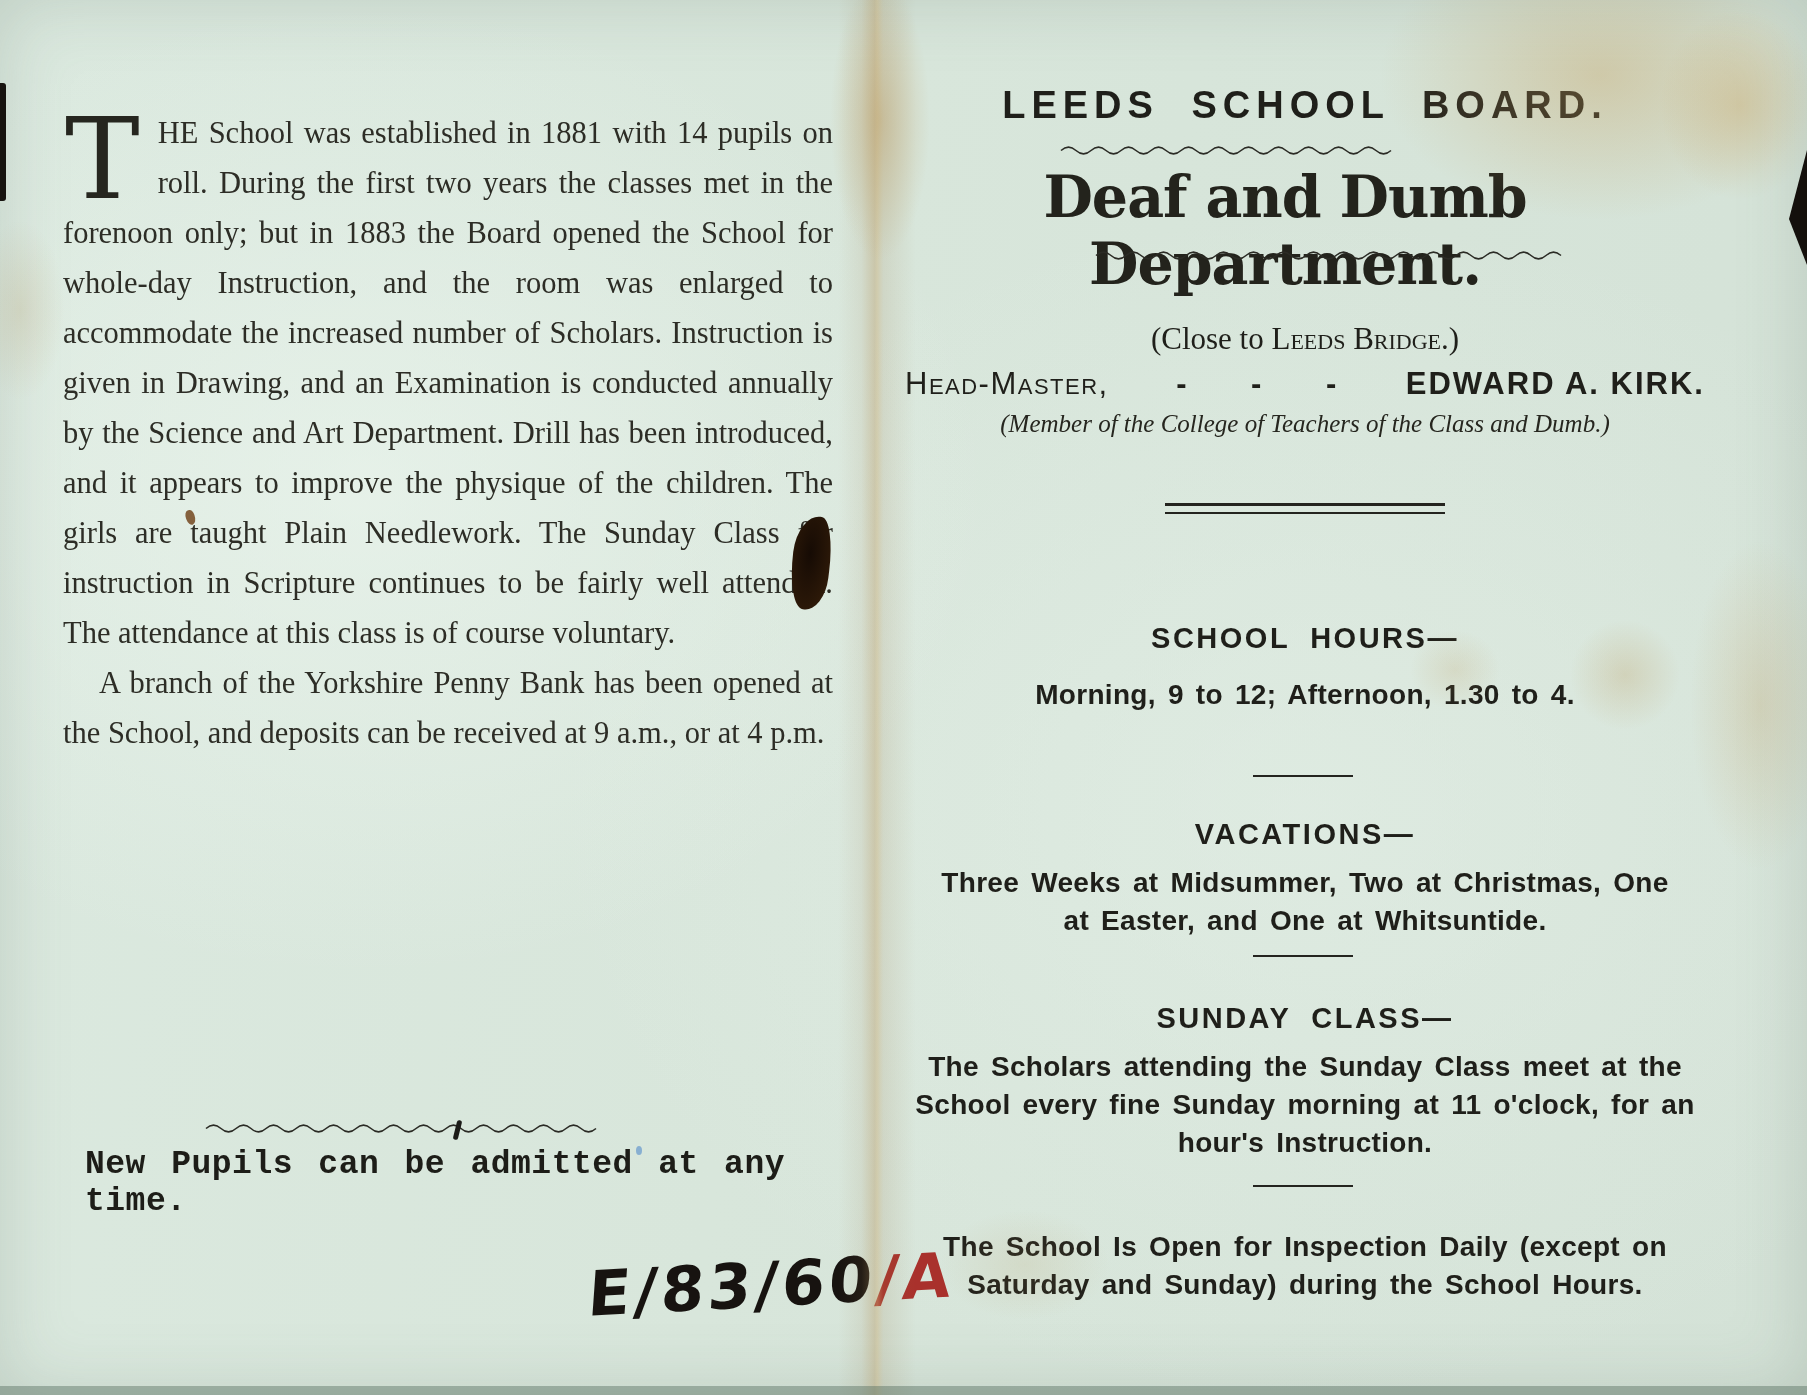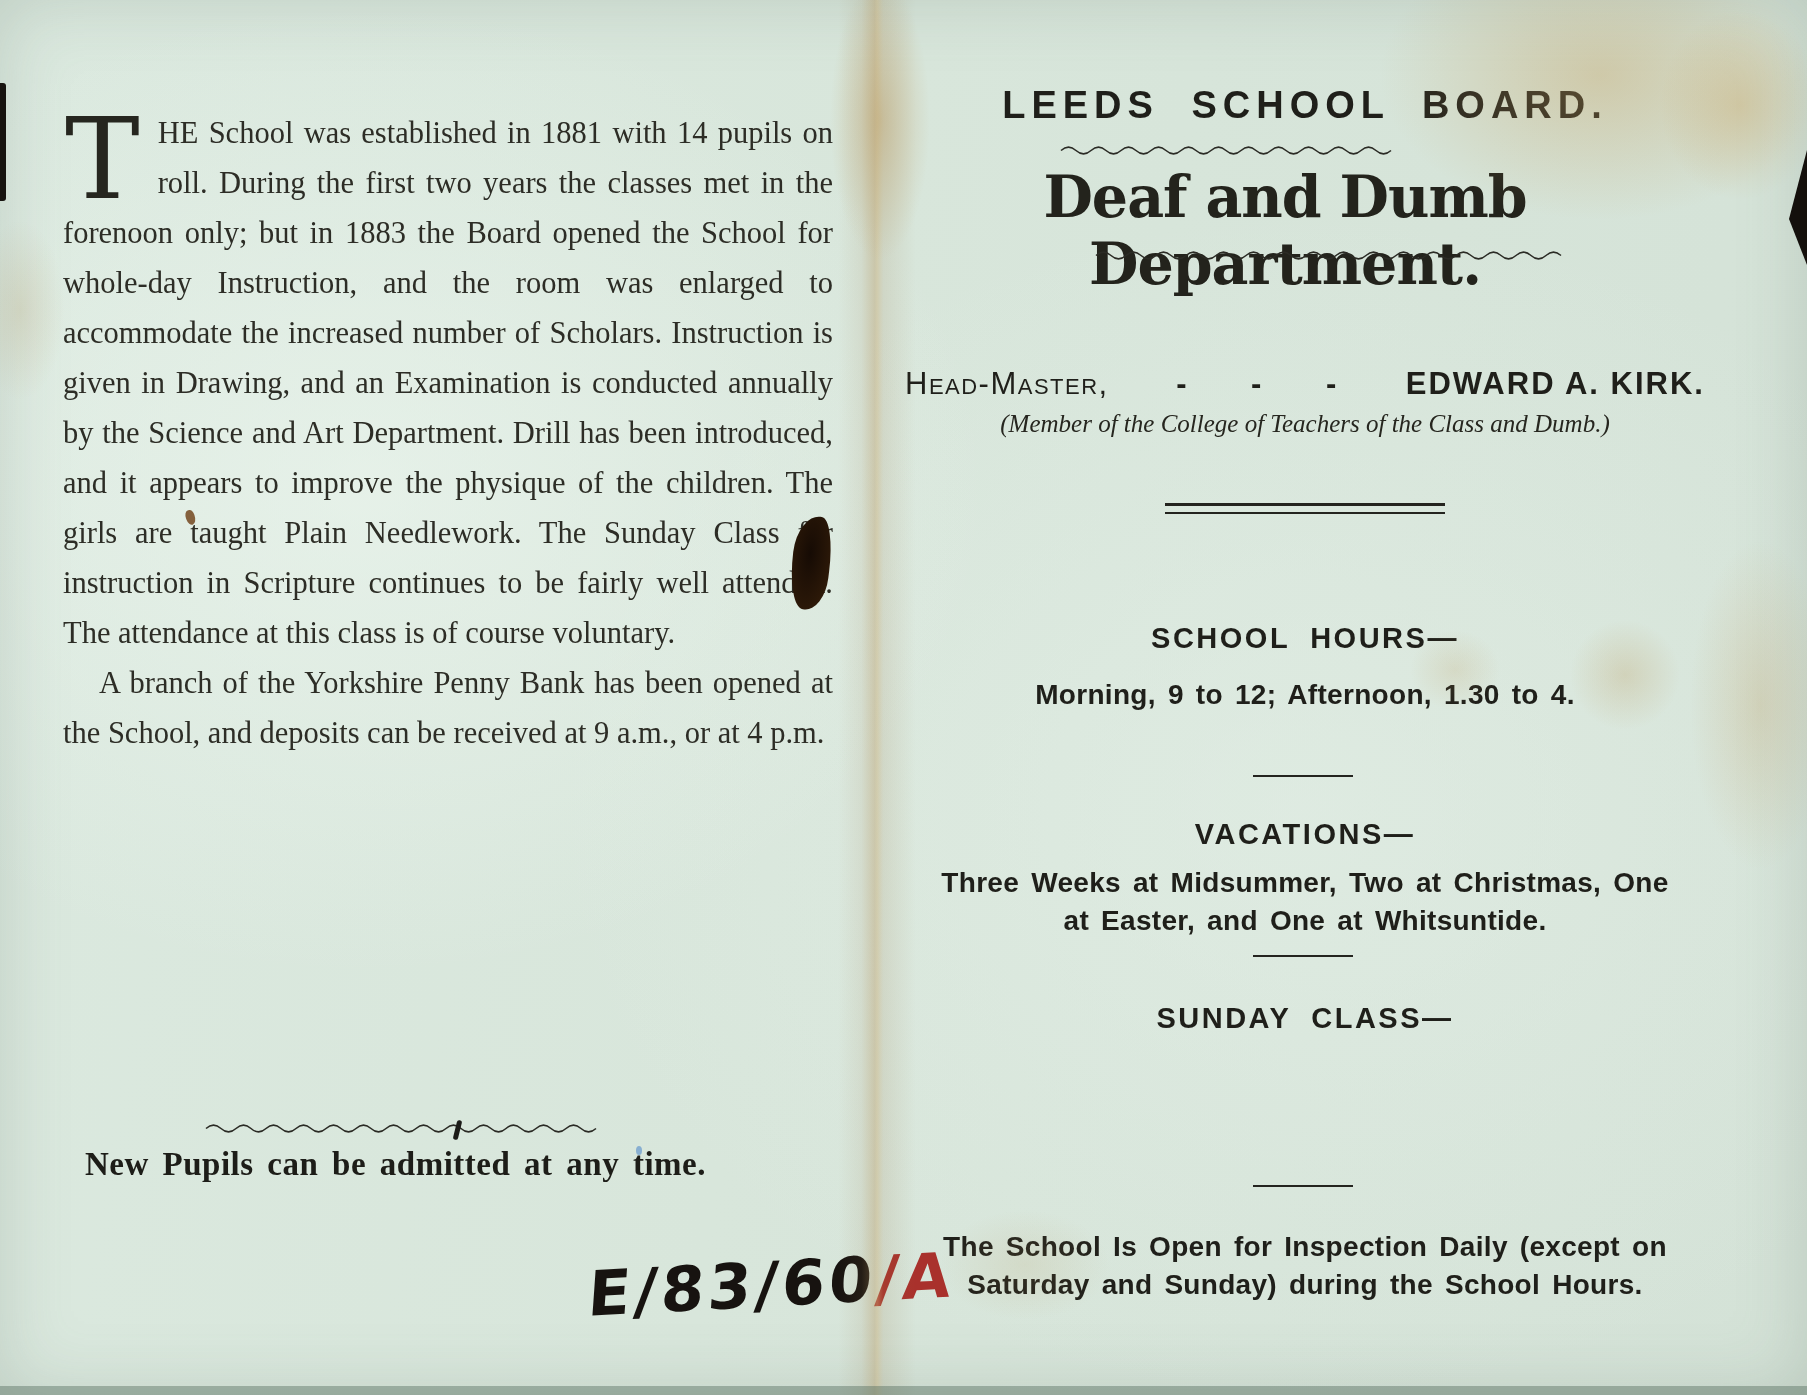--- a/index.html
+++ b/index.html
@@ -10,21 +10,21 @@
       radial-gradient(1000px 800px at 72% 58%, rgba(230,241,233,.5), transparent 75%),
       linear-gradient(100deg,#dbe9df 0%,#d8e6db 45%,#d4e2d7 100%);
     box-shadow:inset 0 0 70px rgba(90,110,95,.22);}
   
   .left-col{position:absolute;left:63px;top:108px;width:770px;}
   .body-par{margin:0;font-size:30.5px;line-height:50px;text-align:justify;color:#2d2d26;}
   .dropcap{float:left;font:400 112px/0.82 "DejaVu Serif",serif;margin:6px 18px 0 2px;color:#26261f;}
   .par2{text-indent:36px;}
   .wavy{position:absolute;height:11px;}
   .notice{position:absolute;left:85px;top:1146px;width:700px;
-    font-family:Liberation Serif, serif;font-weight:bold;font-size:33px;
+    font-family:Liberation Mono, monospace;font-weight:bold;font-size:33px;
     letter-spacing:.5px;word-spacing:5px;color:#1d1d18;}
   .handwritten{position:absolute;left:588px;top:1248px;font-family:"DejaVu Sans",sans-serif;
     font-weight:bold;font-size:62px;color:#171310;transform:rotate(-3deg) skewX(-7deg);
     letter-spacing:4px;white-space:nowrap;}
   .handwritten .red{color:#a9312c;}
   
   .right-col{position:absolute;left:905px;width:800px;text-align:center;color:#1f1f1a;}
   .board-title{top:84px;font-family:"Liberation Sans",sans-serif;font-weight:bold;
     font-size:38px;letter-spacing:6px;word-spacing:16px;}
   .dept-title{top:163px;left:885px;font-family:"DejaVu Serif",serif;font-weight:bold;
@@ -97,20 +97,21 @@
   <div class="wavy" style="left:1060px;top:142px;width:340px;"><svg width="340" height="11" viewBox="0 0 340 11">
         <path d="M1 5.5 q 7.5 -6.8 15 0 q 7.5 6.8 15 0 q 7.5 -6.8 15 0 q 7.5 6.8 15 0 q 7.5 -6.8 15 0 q 7.5 6.8 15 0 q 7.5 -6.8 15 0 q 7.5 6.8 15 0 q 7.5 -6.8 15 0 q 7.5 6.8 15 0 q 7.5 -6.8 15 0 q 7.5 6.8 15 0 q 7.5 -6.8 15 0 q 7.5 6.8 15 0 q 7.5 -6.8 15 0 q 7.5 6.8 15 0 q 7.5 -6.8 15 0 q 7.5 6.8 15 0 q 7.5 -6.8 15 0 q 7.5 6.8 15 0 q 7.5 -6.8 15 0 q 7.5 6.8 15 0" fill="none" stroke="#2b2b25" stroke-width="1.5"></path>
       </svg></div>
 
   <div class="right-col abs dept-title">Deaf and Dumb Department.</div>
   <div class="wavy" style="left:1095px;top:247px;width:470px;"><svg width="470" height="11" viewBox="0 0 470 11">
         <path d="M1 5.5 q 7.5 -6.8 15 0 q 7.5 6.8 15 0 q 7.5 -6.8 15 0 q 7.5 6.8 15 0 q 7.5 -6.8 15 0 q 7.5 6.8 15 0 q 7.5 -6.8 15 0 q 7.5 6.8 15 0 q 7.5 -6.8 15 0 q 7.5 6.8 15 0 q 7.5 -6.8 15 0 q 7.5 6.8 15 0 q 7.5 -6.8 15 0 q 7.5 6.8 15 0 q 7.5 -6.8 15 0 q 7.5 6.8 15 0 q 7.5 -6.8 15 0 q 7.5 6.8 15 0 q 7.5 -6.8 15 0 q 7.5 6.8 15 0 q 7.5 -6.8 15 0 q 7.5 6.8 15 0 q 7.5 -6.8 15 0 q 7.5 6.8 15 0 q 7.5 -6.8 15 0 q 7.5 6.8 15 0 q 7.5 -6.8 15 0 q 7.5 6.8 15 0 q 7.5 -6.8 15 0 q 7.5 6.8 15 0 q 7.5 -6.8 15 0" fill="none" stroke="#2b2b25" stroke-width="1.5"></path>
       </svg></div>
 
 
+  <div class="right-col abs location"><span>(Close to </span><span class="sc">Leeds Bridge.</span><span>)</span></div>
 
   <div class="right-col abs staff-row hm-row">
     <span class="staff-label">Head-Master,</span>
     <span class="dashes three">- - -</span>
     <span class="staff-name-bold">EDWARD A. KIRK.</span>
   </div>
 
   <div class="right-col abs hm-note" style="font-family:'Liberation Serif',serif;">(Member of the College of Teachers of the Class and Dumb.)</div>
 
 
@@ -120,20 +121,21 @@
   <div class="right-col abs sect-body" style="top:676px;">Morning, 9 to 12;  Afternoon, 1.30 to 4.</div>
 
   <div class="short-rule" style="top:775px;"></div>
 
   <div class="right-col abs sect-body" style="top:864px;left:925px;width:760px;">Three Weeks at Midsummer, Two at Christmas, One at Easter, and One at Whitsuntide.</div>
   <div class="right-col abs sect-head" style="top:818px;">VACATIONS—</div>
 
   <div class="short-rule" style="top:955px;"></div>
 
   <div class="right-col abs sect-head" style="top:1002px;">SUNDAY CLASS—</div>
+  <div class="right-col abs sect-body" style="top:1048px;left:915px;width:780px;">The Scholars attending the Sunday Class meet at the School every fine Sunday morning at 11 o'clock, for an hour's Instruction.</div>
 
   <div class="short-rule" style="top:1185px;"></div>
 
   <div class="right-col abs sect-body" style="top:1228px;left:915px;width:780px;">The School Is Open for Inspection Daily (except on Saturday and Sunday) during the School Hours.</div>
 
   <div class="fold"></div>
   <div class="edge-strip-left"></div>
   <div class="corner-wedge"></div>
   <div class="ink-blot"></div>
   <div class="ink-tick"></div>

